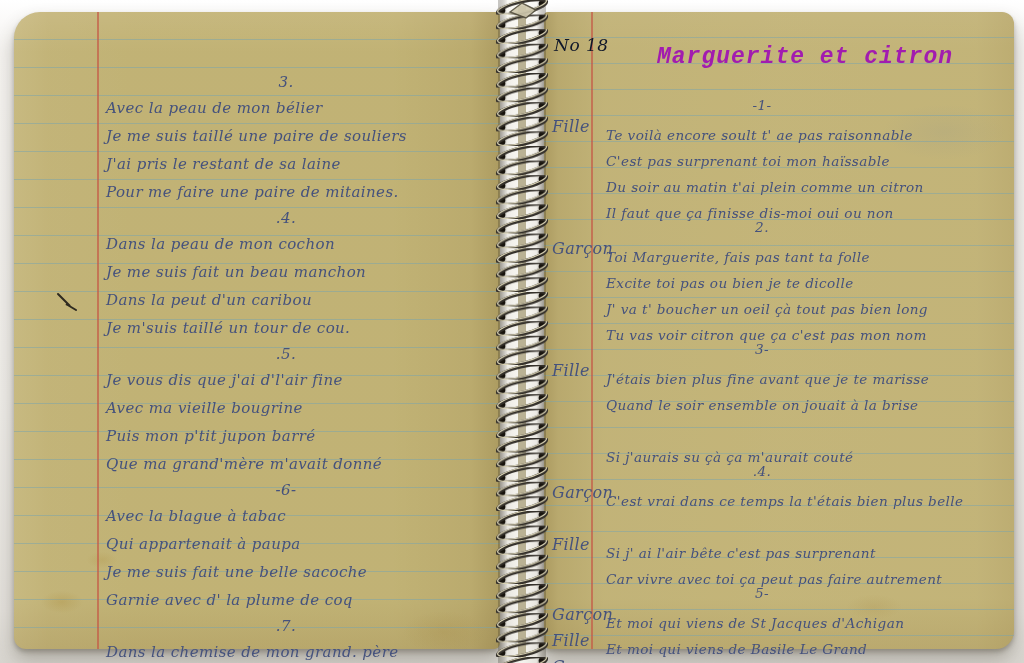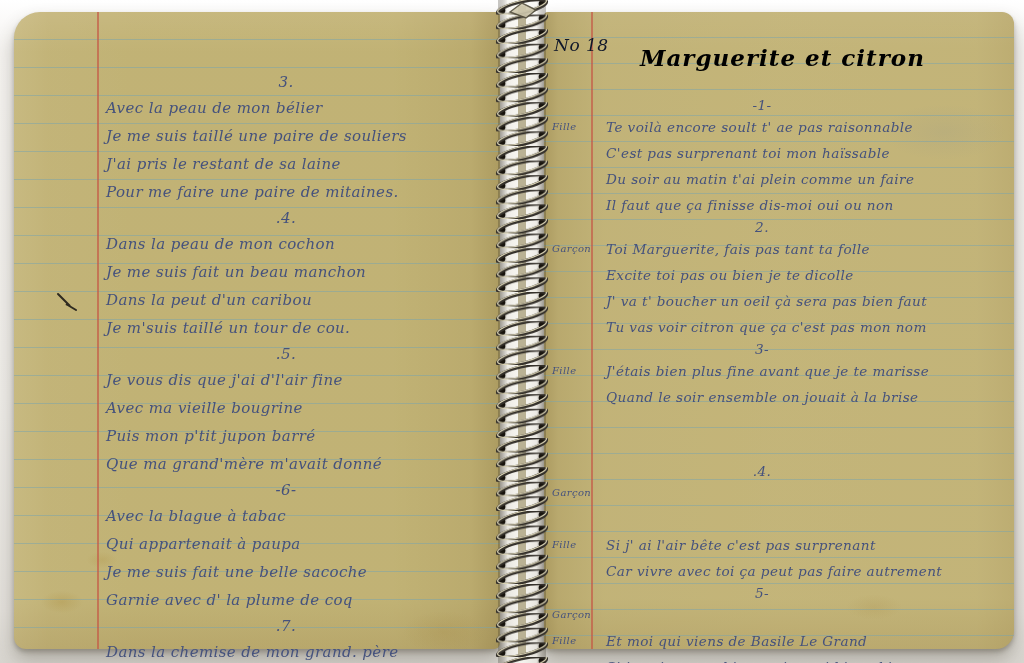--- a/index.html
+++ b/index.html
@@ -55,24 +55,24 @@
 
   
   .hand{font-style:italic;color:#45527d;letter-spacing:.4px;}
   .content{position:absolute;}
   .content-left{top:58px;left:92px;width:386px;font-size:15px;}
   .content-right{top:96px;left:8px;width:452px;font-size:13.6px;}
   .row{height:28px;line-height:28px;white-space:nowrap;}
   .num-row{height:24px;line-height:24px;text-align:center;width:360px;}
   .content-right .row{height:26px;line-height:26px;display:flex;}
   .content-right .num-row{height:18px;line-height:18px;display:block;width:420px;}
-  .speaker{width:54px;flex:0 0 54px;font-size:10px;}
-  .ltext{flex:1;}
+  .speaker{width:54px;flex:0 0 54px;font-size:16px;}
+  .ltext{flex:1;margin-top:8px;}
   .header-no{position:absolute;top:35px;left:554px;font-size:17px;font-style:italic;color:#0f172a;letter-spacing:.5px;z-index:3;}
-  .header-title{position:absolute;top:44px;left:640px;width:330px;font-size:23px;font-style:italic;font-weight:bold;color:#000000;letter-spacing:1px;z-index:3;}
+  .header-title{position:absolute;top:44px;left:640px;width:330px;text-align:center;font-size:23px;font-style:italic;font-weight:bold;color:#a21caf;letter-spacing:1px;z-index:3;font-family:Liberation Mono, monospace;}
   .ink-mark{position:absolute;left:42px;top:278px;z-index:3;}
 </style>
 </head>
 <body>
 
 <div class="notebook">
 
   <div class="page page-left">
     <div class="shade"></div>
     <div class="rules rules-left"></div>
@@ -123,76 +123,79 @@
       <div class="row">
         <span class="speaker">Fille</span>
         <span class="ltext">Te voilà encore soult t' ae pas raisonnable</span>
       </div>
       <div class="row">
         <span class="speaker"></span>
         <span class="ltext">C'est pas surprenant toi mon haïssable</span>
       </div>
       <div class="row">
         <span class="speaker"></span>
-        <span class="ltext">Du soir au matin t'ai plein comme un faire</span>
+        <span class="ltext">Du soir au matin t'ai plein comme un citron</span>
       </div>
       <div class="row">
         <span class="speaker"></span>
         <span class="ltext">Il faut que ça finisse dis-moi oui ou non</span>
       </div>
       <div class="row num-row">2.</div>
       <div class="row">
         <span class="speaker">Garçon</span>
         <span class="ltext">Toi Marguerite, fais pas tant ta folle</span>
       </div>
       <div class="row">
         <span class="speaker"></span>
         <span class="ltext">Excite toi pas ou bien je te dicolle</span>
       </div>
       <div class="row">
         <span class="speaker"></span>
-        <span class="ltext">J' va t' boucher un oeil çà sera pas bien faut</span>
+        <span class="ltext">J' va t' boucher un oeil çà tout pas bien long</span>
       </div>
       <div class="row">
         <span class="speaker"></span>
         <span class="ltext">Tu vas voir citron que ça c'est pas mon nom</span>
       </div>
       <div class="row num-row">3-</div>
       <div class="row">
         <span class="speaker">Fille</span>
         <span class="ltext">J'étais bien plus fine avant que je te marisse</span>
       </div>
       <div class="row">
         <span class="speaker"></span>
         <span class="ltext">Quand le soir ensemble on jouait à la brise</span>
       </div>
       <div class="row">
         <span class="speaker"></span>
       </div>
       <div class="row">
         <span class="speaker"></span>
+        <span class="ltext">Si j'aurais su çà ça m'aurait couté</span>
       </div>
       <div class="row num-row">.4.</div>
       <div class="row">
         <span class="speaker">Garçon</span>
+        <span class="ltext">C'est vrai dans ce temps la t'étais bien plus belle</span>
       </div>
       <div class="row">
         <span class="speaker"></span>
       </div>
       <div class="row">
         <span class="speaker">Fille</span>
         <span class="ltext">Si j' ai l'air bête c'est pas surprenant</span>
       </div>
       <div class="row">
         <span class="speaker"></span>
         <span class="ltext">Car vivre avec toi ça peut pas faire autrement</span>
       </div>
       <div class="row num-row">5-</div>
       <div class="row">
         <span class="speaker">Garçon</span>
+        <span class="ltext">Et moi qui viens de St Jacques d'Achigan</span>
       </div>
       <div class="row">
         <span class="speaker">Fille</span>
         <span class="ltext">Et moi qui viens de Basile Le Grand</span>
       </div>
       <div class="row">
         <span class="speaker">Garçon</span>
         <span class="ltext">Si je suis un archigan toi aussi bien chipper</span>
       </div>
     </div>

